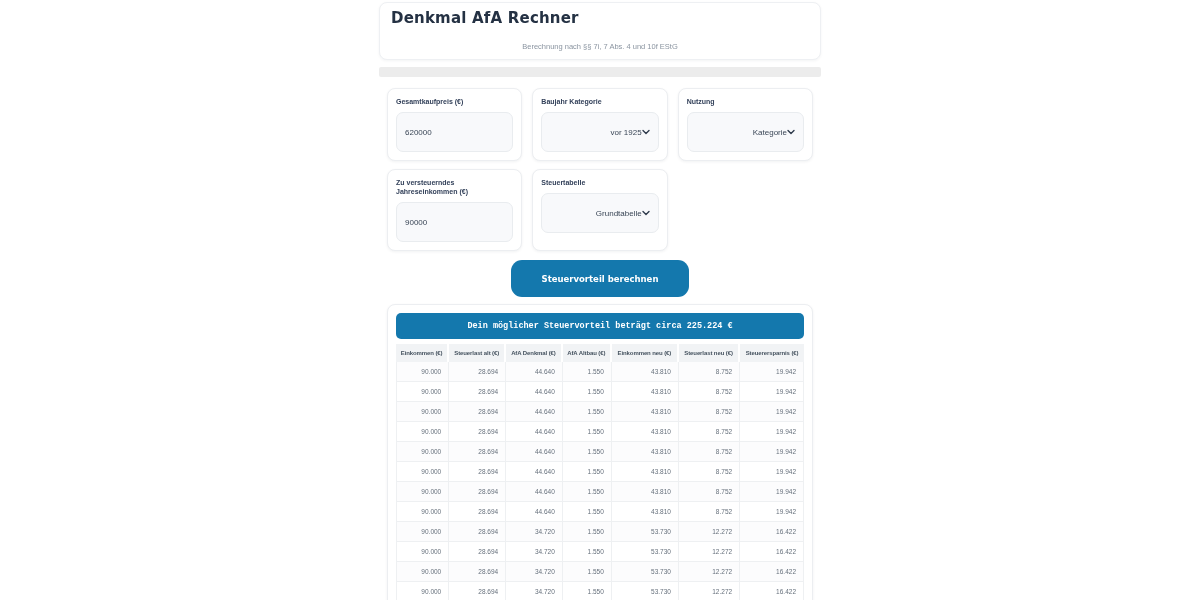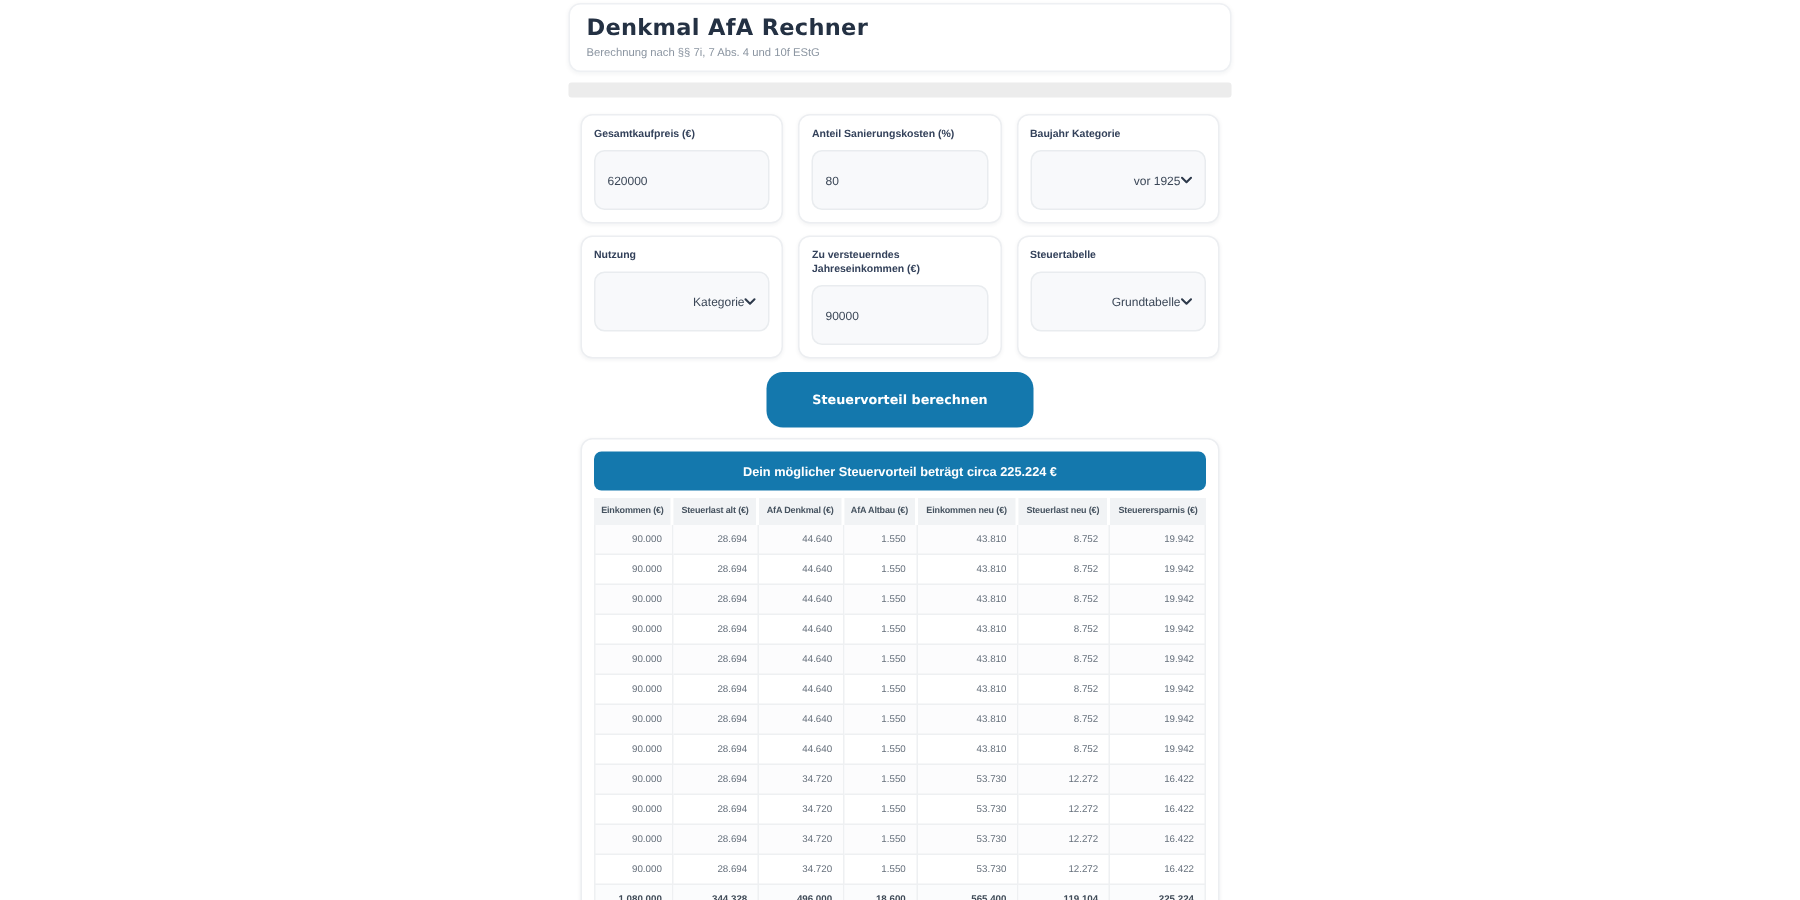--- a/index.html
+++ b/index.html
@@ -5,21 +5,21 @@
   * { margin:0; padding:0; box-sizing:border-box; }
   html,body { width:1200px; height:600px; overflow:hidden; background:#ffffff;
     font-family:"Liberation Sans", sans-serif; }
   .page { width:442px; margin:0 auto; position:relative; }
 
   
   .title-card { margin-top:2px; background:#fff; border:1px solid #eef0f3;
     border-radius:8px; box-shadow:0 1px 3px rgba(20,30,50,.05); padding:6px 11px 7px; }
   .title { font-size:15px; font-weight:800; color:#243143; letter-spacing:.2px;
     font-family:"DejaVu Sans","Liberation Sans",sans-serif; line-height:18px; }
-  .subtitle { font-size:7.5px; color:#8b95a1; margin-top:3px; line-height:10px; }
+  .subtitle { font-size:7.5px; color:#8b95a1; margin-top:15px; line-height:10px;text-align:center; }
 
   .band { height:10px; background:#ececec; border-radius:2px; margin-top:7px; }
 
   .inner { margin:0 8px; }
 
   
   .form-grid { display:grid; grid-template-columns:repeat(3,1fr); gap:8px 10px; margin-top:11px; }
   .card { background:#fff; border:1px solid #eceef1; border-radius:8px;
     box-shadow:0 1px 3px rgba(20,30,50,.06); padding:8px; }
   .field-label { font-size:7px; font-weight:bold; color:#33415a; line-height:9px; margin-bottom:6px; }
@@ -33,21 +33,21 @@
   
   .btn { display:block; margin:9px auto 0; width:178px; height:37px; background:#1478ad;
     border:none; border-radius:11px; color:#fff; font-size:8.5px; font-weight:bold;
     font-family:"DejaVu Sans","Liberation Sans",sans-serif; cursor:pointer; }
 
   
   .results-card { margin-top:7px; background:#fff; border:1px solid #eceef1; border-radius:8px;
     box-shadow:0 1px 3px rgba(20,30,50,.06); padding:8px; }
   .banner { height:26px; background:#1478ad; border-radius:5px; display:flex;
     align-items:center; justify-content:center; color:#fff; font-size:8.5px; font-weight:bold;
-    font-family:Liberation Sans, sans-serif; }
+    font-family:Liberation Mono, monospace; }
   table { width:100%; border-collapse:separate; border-spacing:0; margin-top:5px;
     table-layout:auto; }
   th { background:#f1f3f5; color:#45525f; font-size:6px; font-weight:bold; text-align:center;
     padding:6px 1px; white-space:nowrap; border-right:2px solid #fff; letter-spacing:-.1px; }
   th:last-child { border-right:none; }
   td { font-size:6.5px; color:#66707c; text-align:right; padding:6px 7px 6px 2px;
     border-bottom:1px solid #eef0f2; border-right:1px solid #eef0f2; white-space:nowrap; }
   td:first-child { border-left:1px solid #eef0f2; }
   tbody tr:nth-child(odd) td { background:#fcfcfd; }
   tr.total td { font-weight:bold; color:#3f4a57; background:#fbfcfd; }
@@ -77,24 +77,20 @@
   <div class="band"></div>
 
   <div class="inner">
     <div class="form-grid">
 
       <div class="card">
         <div class="field-label">Gesamtkaufpreis (€)</div>
         <input class="input" value="620000" style="">
       </div>
 
-      <div class="card">
-        <div class="field-label">Anteil Sanierungskosten (%)</div>
-        <input class="input" value="80" style="">
-      </div>
 
       <div class="card">
         <div class="field-label">Baujahr Kategorie</div>
         <div class="select">
           <span>vor 1925</span>
           <span class="chev">
             <svg width="8" height="8" viewBox="0 0 8 8">
                 <polyline points="1,2.5 4,5.5 7,2.5" fill="none" stroke="#2f3b4c" stroke-width="1.4" stroke-linecap="round" stroke-linejoin="round"></polyline>
               </svg>
           </span>

